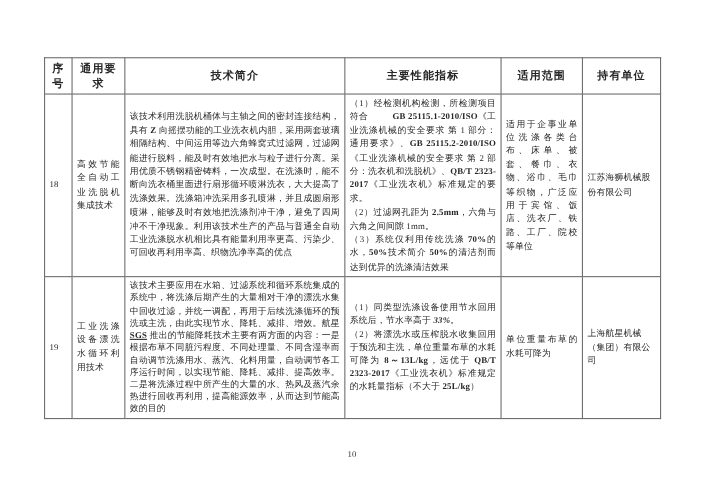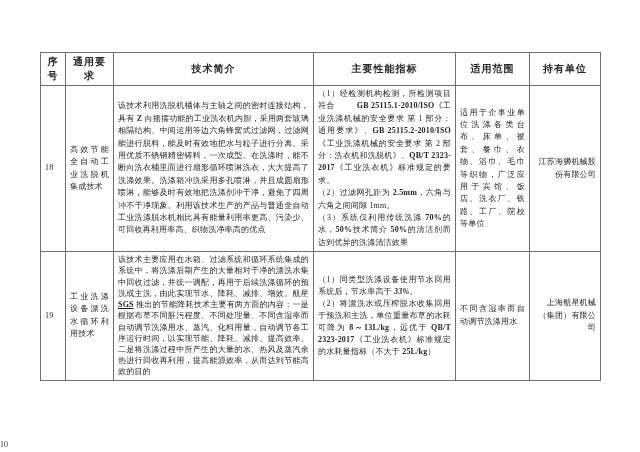--- a/index.html
+++ b/index.html
@@ -17,22 +17,22 @@
   tr.row-18{height:148px;}
   tr.row-19{height:124px;}
   .cell-no{text-align:left;}
   .cell-name{text-align:justify;padding:2px 5px;}
   .cell-intro{text-align:justify;}
   tr.row-19 .cell-intro{line-height:11.2px;}
   .cell-ind{text-align:justify;}
   .cell-ind .ind-item{margin:0;}
   tr.row-19 .cell-ind{line-height:12px;}
   .cell-scope{text-align:justify;padding:2px 5px;}
-  .cell-holder{text-align:right;padding:2px 5px;}
-  .page-number{position:absolute;left:0;right:0;top:440px;text-align:left;
+  .cell-holder{text-align:left;padding:2px 5px;}
+  .page-number{position:absolute;left:0;right:0;top:408px;text-align:center;
         font-size:8px;color:#333;}
 </style>
 </head>
 <body>
 
 <div class="page">
 
   <table class="doc-table">
     <colgroup>
       <col style="width:25px">
@@ -66,20 +66,20 @@
         <td class="cell-holder">江苏海狮机械股份有限公司</td>
       </tr>
       <tr class="row-19">
         <td class="cell-no">19</td>
         <td class="cell-name">工业洗涤设备漂洗水循环利用技术</td>
         <td class="cell-intro"><span>该技术主要应用在水箱、过滤系统和循环系统集成的系统中，将洗涤后期产生的大量相对干净的漂洗水集中回收过滤，并统一调配，再用于后续洗涤循环的预洗或主洗，由此实现节水、降耗、减排、增效。航星 </span><span style="font-weight: bold; text-decoration: underline;">SGS</span><span> 推出的节能降耗技术主要有两方面的内容：一是根据布草不同脏污程度、不同处理量、不同含湿率而自动调节洗涤用水、蒸汽、化料用量，自动调节各工序运行时间，以实现节能、降耗、减排、提高效率。二是将洗涤过程中所产生的大量的水、热风及蒸汽余热进行回收再利用，提高能源效率，从而达到节能高效的目的</span></td>
         <td class="cell-ind">
           <div class="ind-item"><span>（1）同类型洗涤设备使用节水回用系统后，节水率高于 </span><span style="font-weight: bold; font-style: italic;">33%</span><span>。</span></div>
           <div class="ind-item"><span>（2）将漂洗水或压榨脱水收集回用于预洗和主洗，单位重量布草的水耗可降为 </span><span style="font-weight: bold;">8～13L/kg</span><span>，远优于 </span><span style="font-weight: bold;">QB/T 2323-2017</span><span>《工业洗衣机》标准规定的水耗量指标（不大于 </span><span style="font-weight: bold;">25L/kg</span><span>）</span></div>
         </td>
-        <td class="cell-scope">不同含湿率而自动调节洗涤用水</td>
+        <td class="cell-scope">单位重量布草的水耗可降为</td>
         <td class="cell-holder">上海航星机械（集团）有限公司</td>
       </tr>
     </tbody>
   </table>
 
   <div class="page-number">10</div>
 </div>
 
 </body></html>

